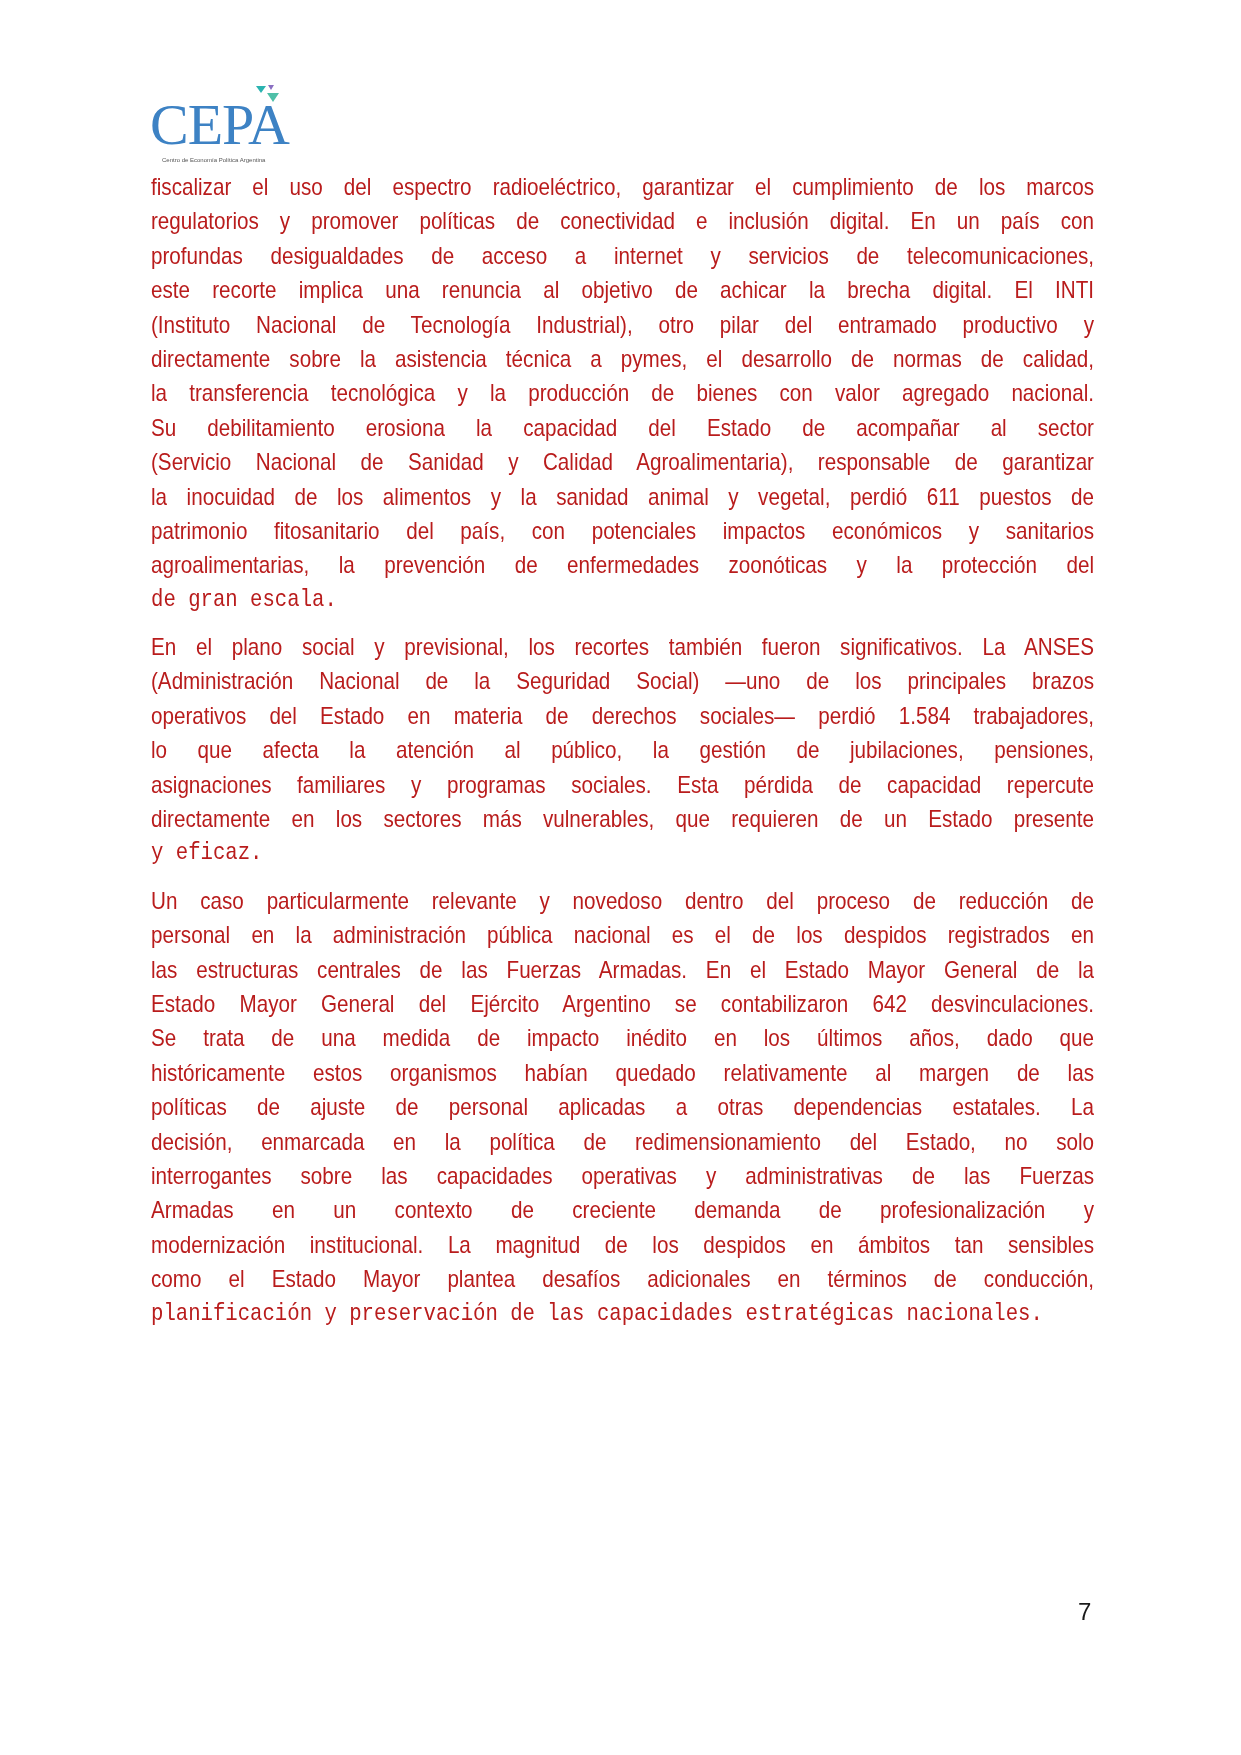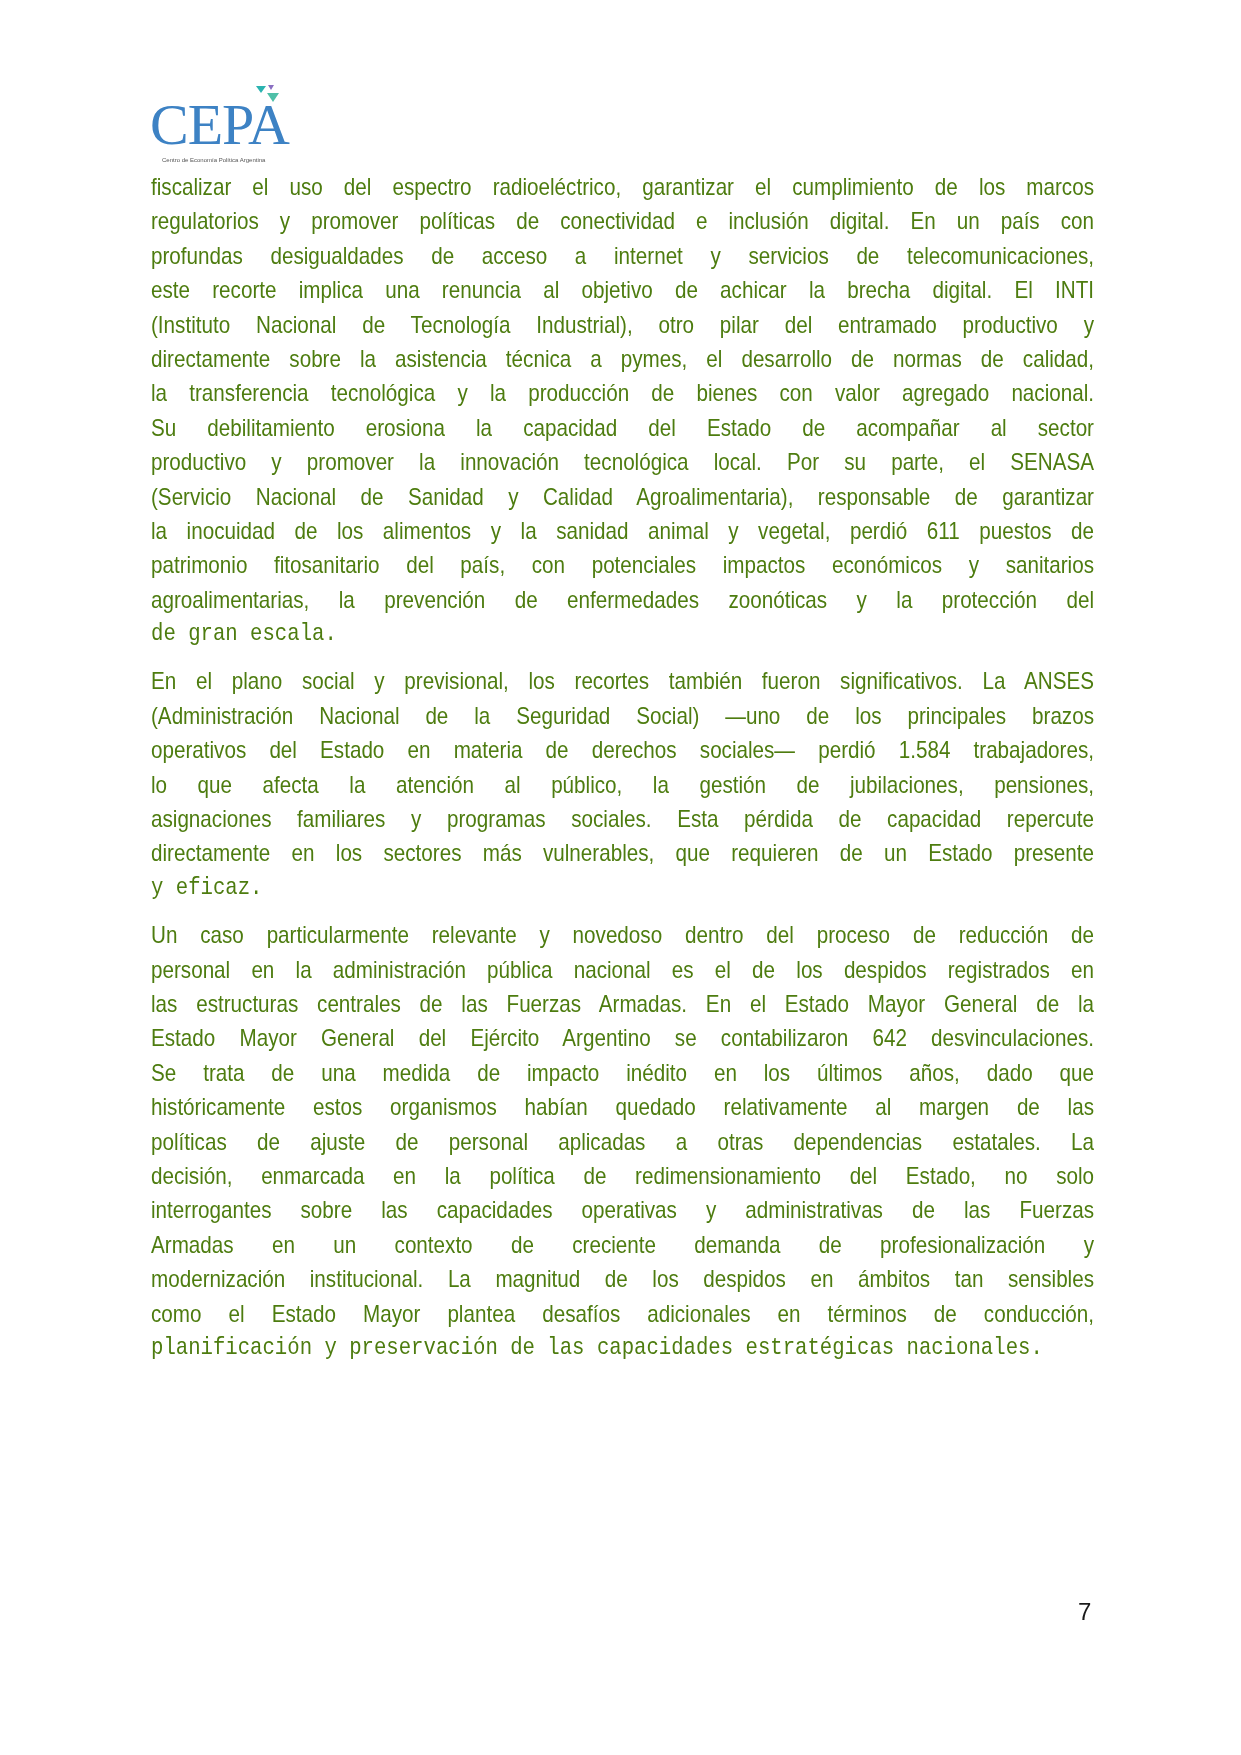--- a/index.html
+++ b/index.html
@@ -5,21 +5,21 @@
   html, body { margin: 0; padding: 0; background: #ffffff; }
   body { width: 1241px; height: 1755px; position: relative; overflow: hidden; }
   .logo { position: absolute; left: 150px; top: 84px; width: 140px; height: 72px; text-align: center; }
   .logo-text { position: absolute; left: 0; top: 12px; font-family: "Liberation Serif", serif; font-size: 58px; color: #3d82c4; letter-spacing: -1px; line-height: 1; }
   .logo-sub { position: absolute; left: 12px; top: 73px; font-family: "Liberation Sans", sans-serif; font-size: 6px; color: #555; white-space: nowrap; }
   .logo-tri { position: absolute; }
   .content { position: absolute; left: 151px; top: 170px; width: 943px; }
   .para { margin: 0 0 13px 0; }
   .line {
     font-family: "Liberation Sans Narrow", "Liberation Sans", sans-serif;
-    font-size: 24px; line-height: 34.4px; height: 34.4px; color: #4d7c0f;
+    font-size: 24px; line-height: 34.4px; height: 34.4px; color: #b91c1c;
     text-align: justify; text-align-last: justify; white-space: nowrap;
     overflow: visible;
   }
   .line span.t { display: inline-block; transform-origin: left center; }
   .line.last { text-align-last: left; font-family: Liberation Mono, monospace; }
   .page-num { position: absolute; left: 1078px; top: 1598px; font-family: "Liberation Sans", sans-serif; font-size: 24px; color: #1a1a1a; }
 </style>
 </head>
 <body>
 
@@ -36,21 +36,20 @@
 <div class="content" id="content">
     <div class="para">
       <div class="line"><span class="t" style="transform: scaleX(0.86); word-spacing: 17.8278px;">fiscalizar el uso del espectro radioeléctrico, garantizar el cumplimiento de los marcos</span></div>
       <div class="line"><span class="t" style="transform: scaleX(0.86); word-spacing: 17.7783px;">regulatorios y promover políticas de conectividad e inclusión digital. En un país con</span></div>
       <div class="line"><span class="t" style="transform: scaleX(0.86); word-spacing: 25.4805px;">profundas desigualdades de acceso a internet y servicios de telecomunicaciones,</span></div>
       <div class="line"><span class="t" style="transform: scaleX(0.86); word-spacing: 19.1848px;">este recorte implica una renuncia al objetivo de achicar la brecha digital. El INTI</span></div>
       <div class="line"><span class="t" style="transform: scaleX(0.86); word-spacing: 23.3809px;">(Instituto Nacional de Tecnología Industrial), otro pilar del entramado productivo y</span></div>
       <div class="line"><span class="t" style="transform: scaleX(0.86); word-spacing: 15.4463px;">directamente sobre la asistencia técnica a pymes, el desarrollo de normas de calidad,</span></div>
       <div class="line"><span class="t" style="transform: scaleX(0.86); word-spacing: 19.1459px;">la transferencia tecnológica y la producción de bienes con valor agregado nacional.</span></div>
       <div class="line"><span class="t" style="transform: scaleX(0.86); word-spacing: 29.4668px;">Su debilitamiento erosiona la capacidad del Estado de acompañar al sector</span></div>
-      <div class="line"><span class="t" style="transform: scaleX(0.86); word-spacing: 22.5522px;">productivo y promover la innovación tecnológica local. Por su parte, el SENASA</span></div>
       <div class="line"><span class="t" style="transform: scaleX(0.86); word-spacing: 21.7773px;">(Servicio Nacional de Sanidad y Calidad Agroalimentaria), responsable de garantizar</span></div>
       <div class="line"><span class="t" style="transform: scaleX(0.86); word-spacing: 16.0287px;">la inocuidad de los alimentos y la sanidad animal y vegetal, perdió 611 puestos de</span></div>
       <div class="line"><span class="t" style="transform: scaleX(0.86); word-spacing: 24.3034px;">patrimonio fitosanitario del país, con potenciales impactos económicos y sanitarios</span></div>
       <div class="line"><span class="t" style="transform: scaleX(0.86); word-spacing: 27.5568px;">agroalimentarias, la prevención de enfermedades zoonóticas y la protección del</span></div>
       <div class="line last"><span class="t" style="transform: scaleX(0.86);">de gran escala.</span></div>
     </div>
     <div class="para">
       <div class="line"><span class="t" style="transform: scaleX(0.86); word-spacing: 16.2262px;">En el plano social y previsional, los recortes también fueron significativos. La ANSES</span></div>
       <div class="line"><span class="t" style="transform: scaleX(0.86); word-spacing: 23.4715px;">(Administración Nacional de la Seguridad Social) —uno de los principales brazos</span></div>
       <div class="line"><span class="t" style="transform: scaleX(0.86); word-spacing: 20.2637px;">operativos del Estado en materia de derechos sociales— perdió 1.584 trabajadores,</span></div>

